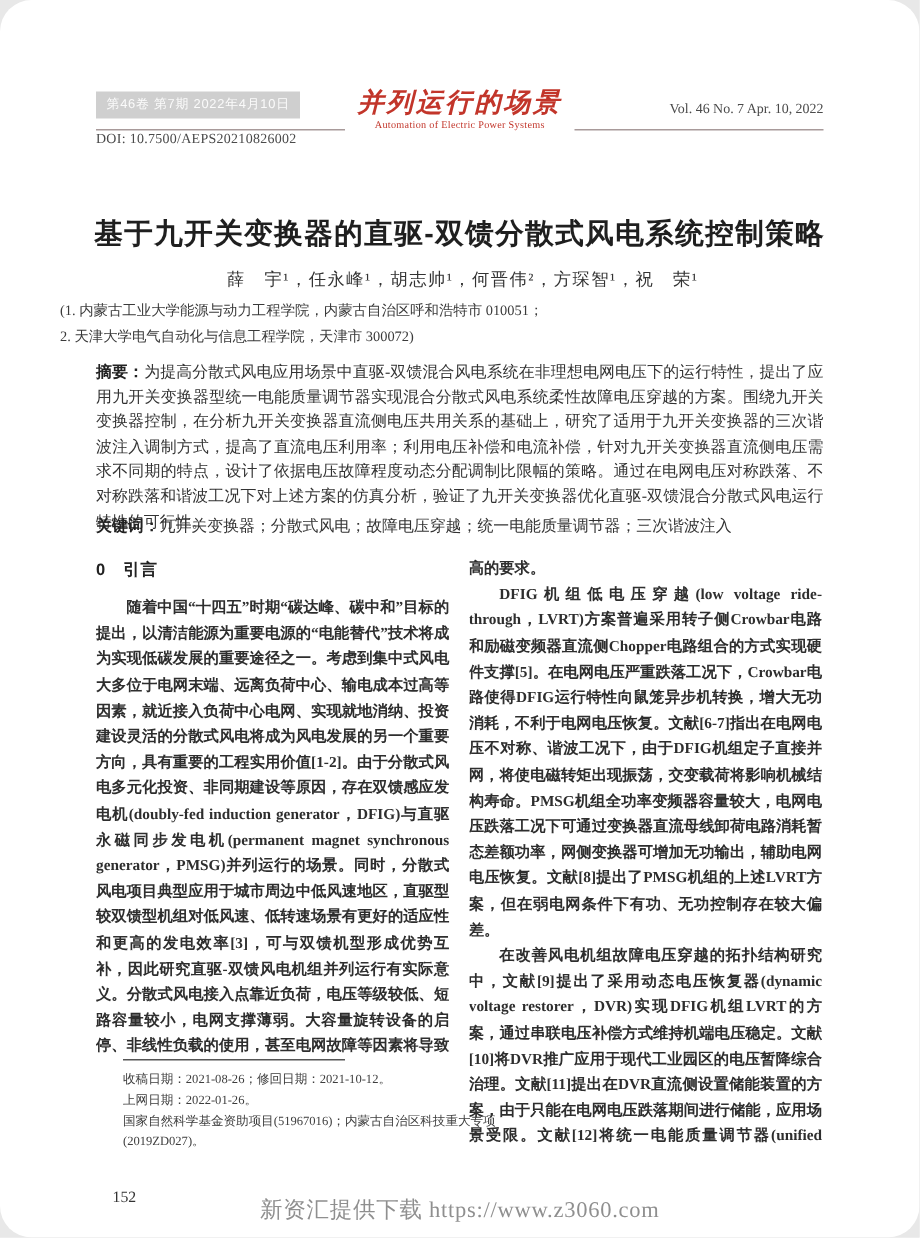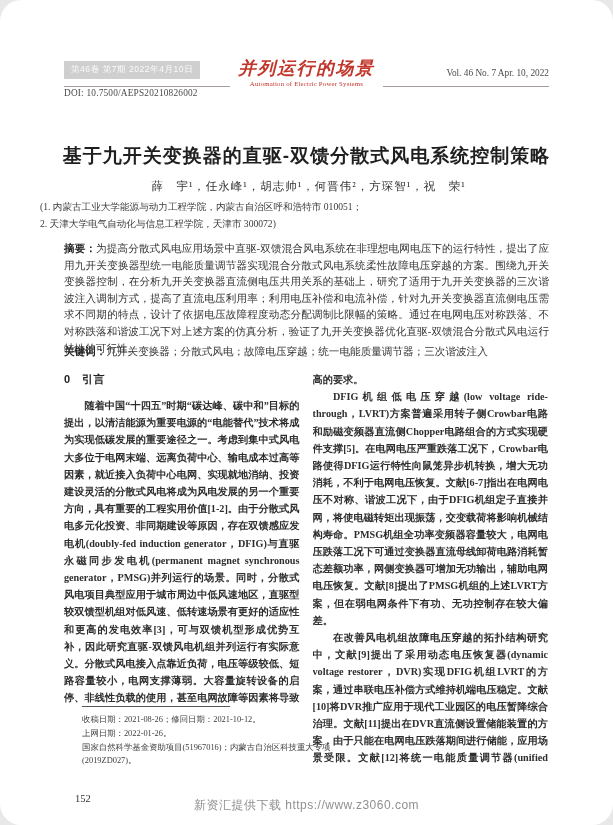--- a/index.html
+++ b/index.html
@@ -90,22 +90,22 @@
     font-size:8.4px;line-height:13.8px;color:#3d3d3d;margin-left:18px;
   }
   .footnote-rule{width:148px;border-top:1px solid #555;margin-bottom:6px;}
   
   .page-number{
     position:absolute;left:75px;top:777px;
     font-size:10.5px;color:#333;margin-top:16px;
   }
   .watermark{
     position:absolute;left:0;right:0;top:797px;text-align:center;
-    font-family:Liberation Sans, sans-serif;
-    font-size:12px;color:#8f8f8f;letter-spacing:.5px;
+    font-family:Liberation Serif, serif;
+    font-size:15px;color:#8f8f8f;letter-spacing:.5px;
   }
 </style>
 </head>
 <body>
 
 <div class="page">
 
   <div class="issue-box">第46卷 第7期 2022年4月10日</div>
   <div class="rule-left"></div>
   <div class="rule-right"></div>

